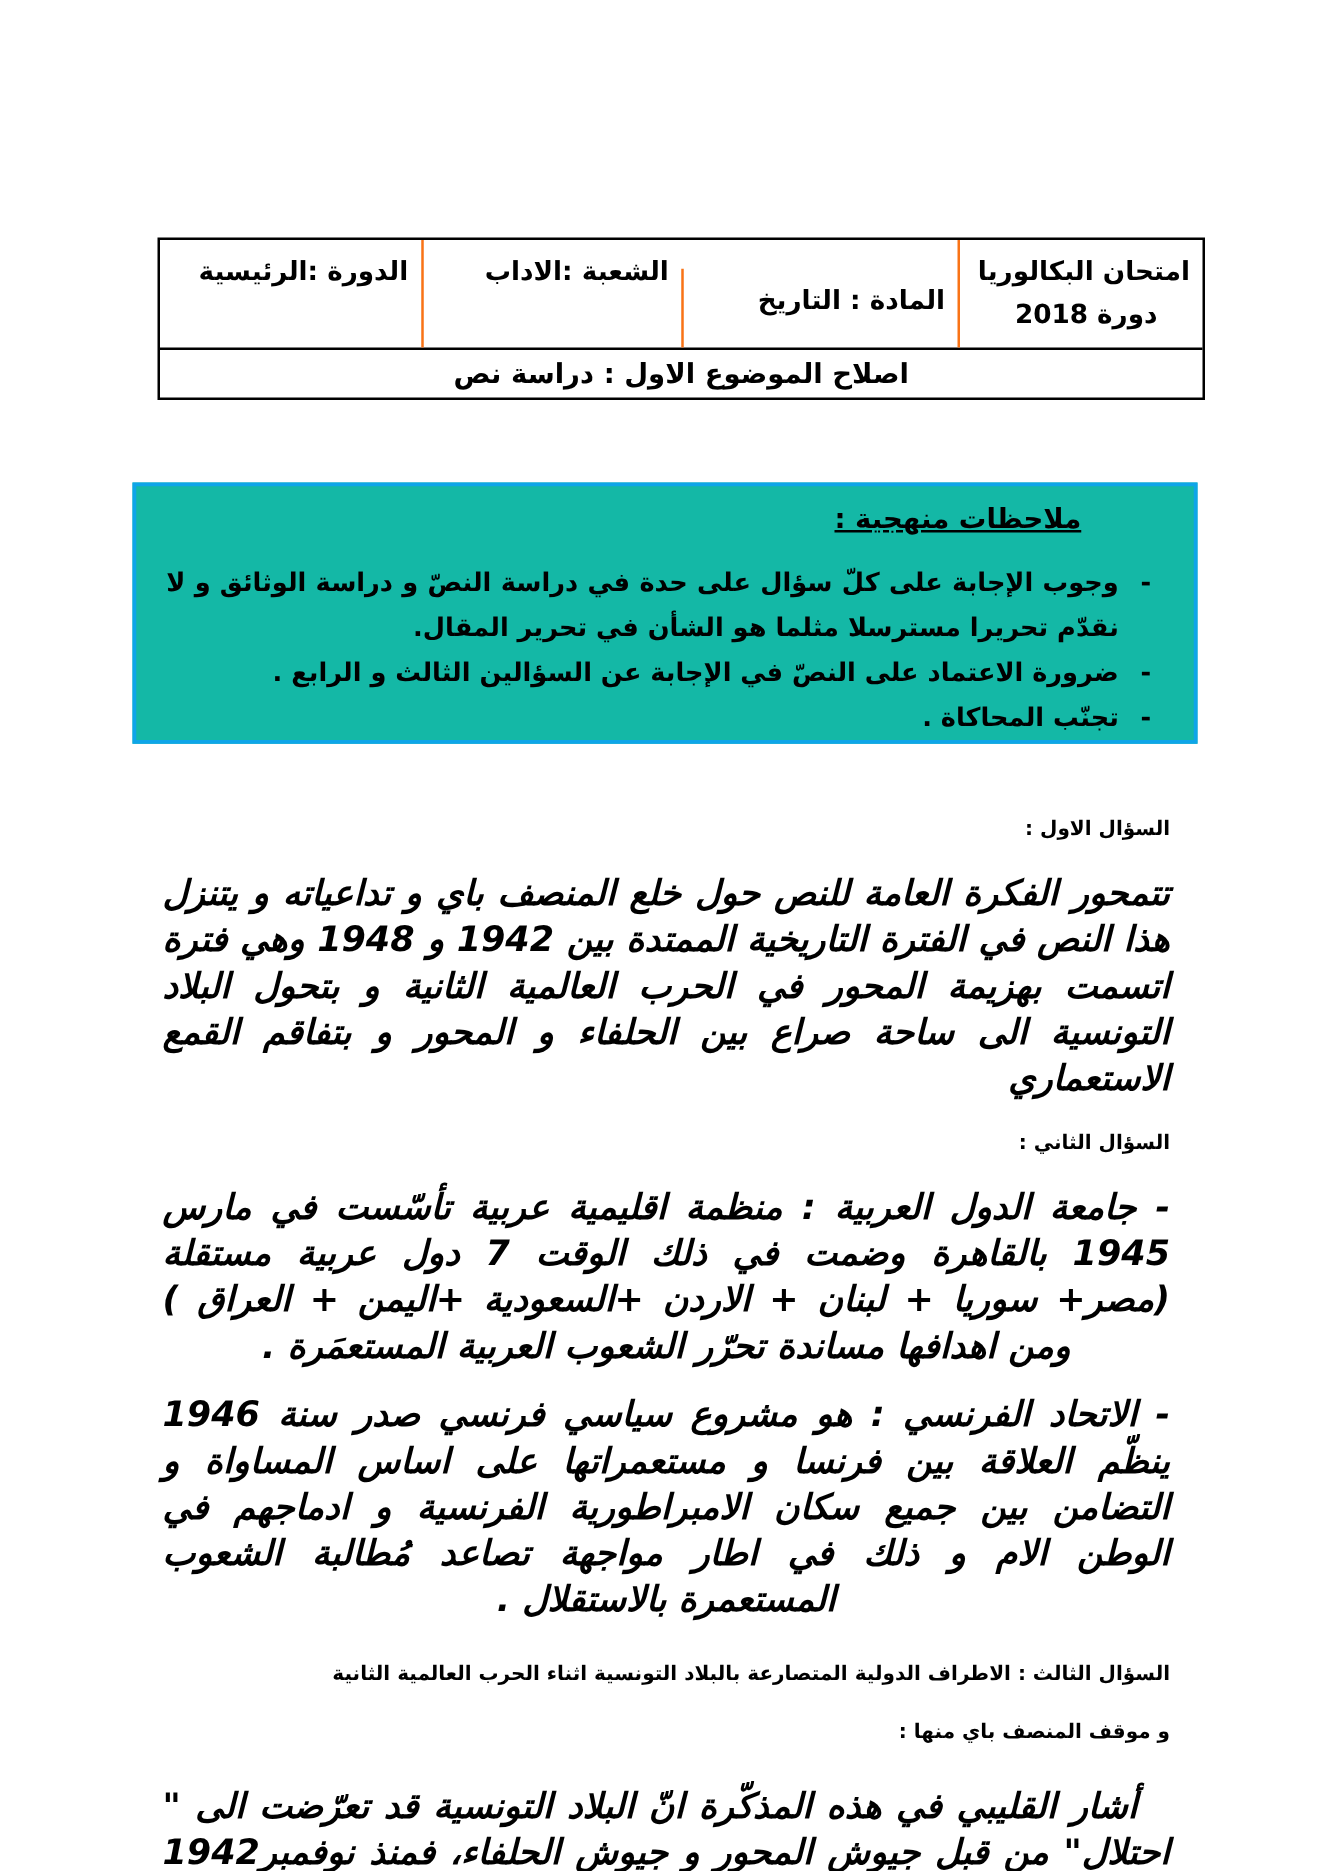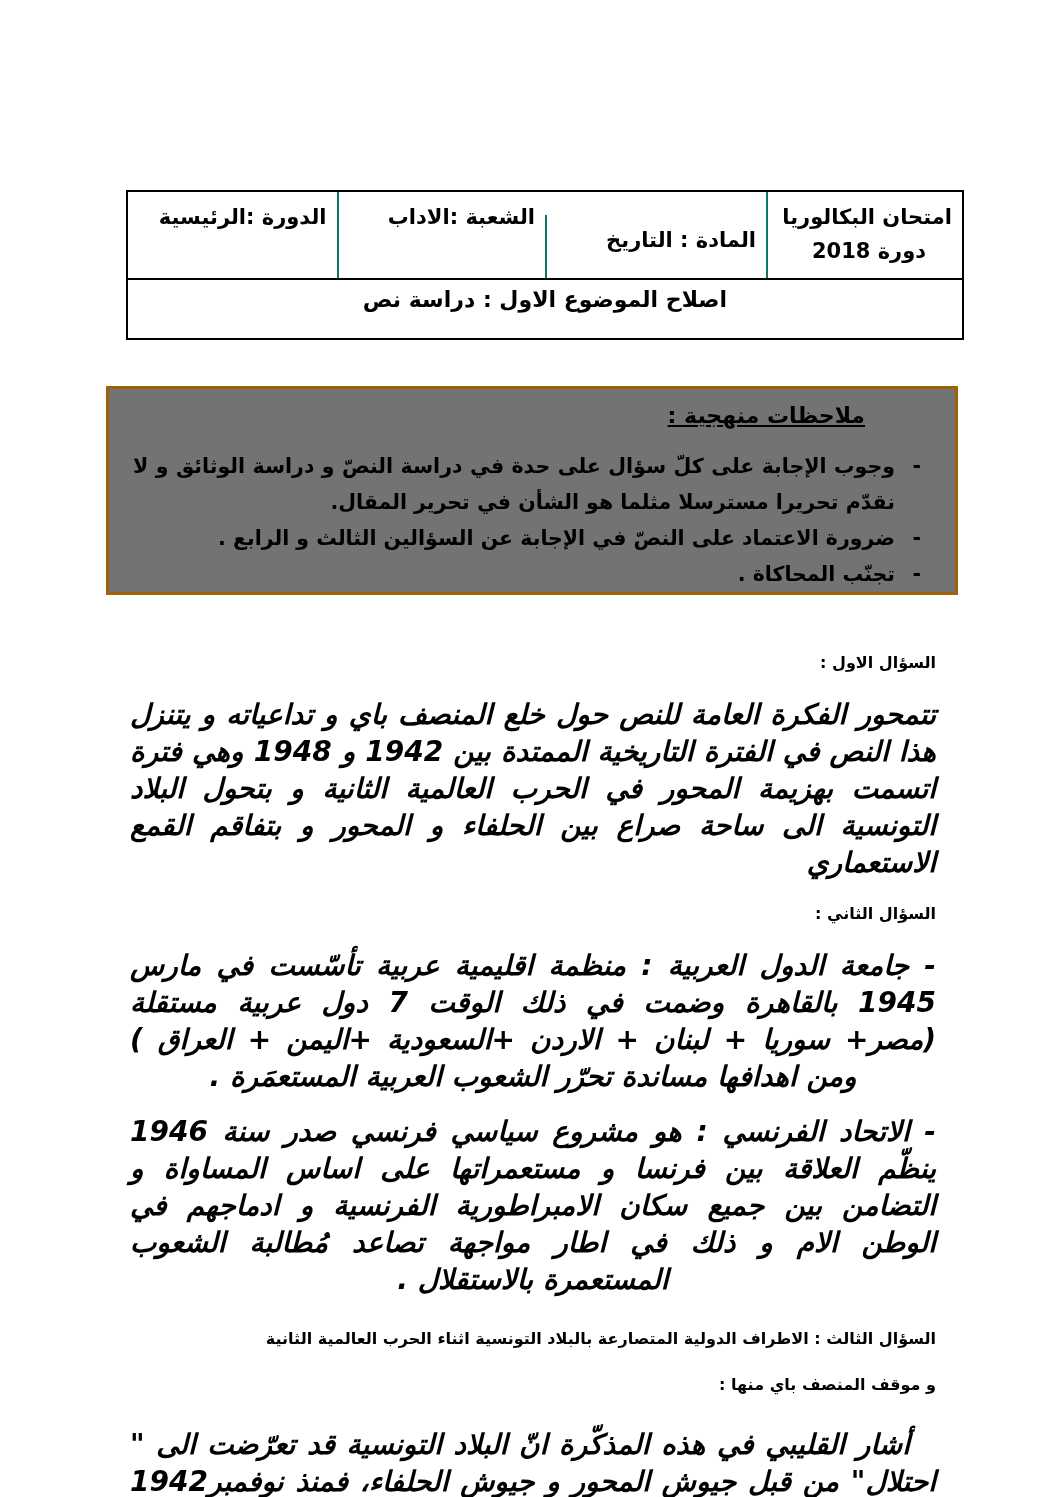--- a/index.html
+++ b/index.html
@@ -22,53 +22,53 @@
     top: 190px;
     right: 94px;
     width: 838px;
     border: 2px solid #000;
     box-sizing: border-box;
     background: #fff;
   }
   .hrow1 { display: flex; height: 86px; }
   .hcell {
     box-sizing: border-box;
-    border-left: 2px solid #0f766e;
+    border-left: 2px solid #f97316;
     padding: 8px 10px 0 6px;
     font-size: 21px;
     text-align: right;
     line-height: 34px;
     overflow: hidden;
   }
   .hcell:last-child { border-left: none; }
   .c-exam    { width: 23.5%; }
   .c-subject { width: 26.5%; margin-top: 23px; }
   .c-branch  { width: 25.0%; }
   .c-session { width: 25.0%; }
   .c-exam .exam-line2 { padding-right: 26px; }
   .hrow2 {
     border-top: 2px solid #000;
-    height: 60px;
+    height: 40px;
     box-sizing: border-box;
     text-align: center;
     font-size: 22px;
     padding-top: 7px;
   }
 
   
   .notes-box {
     position: absolute;
     top: 386px;
     right: 100px;
     width: 852px;
     height: 209px;
-    border: 3px solid #a16207;
+    border: 3px solid #0ea5e9;
     box-sizing: border-box;
     padding: 12px 34px 0 24px;
-    background: #737373;
+    background: #14b8a6;
   }
   .notes-title {
     font-size: 22px;
     text-decoration: underline;
     text-align: right;
     margin: 2px 56px 20px 0;
   }
   .note-item {
     display: flex;
     font-size: 20.5px;

